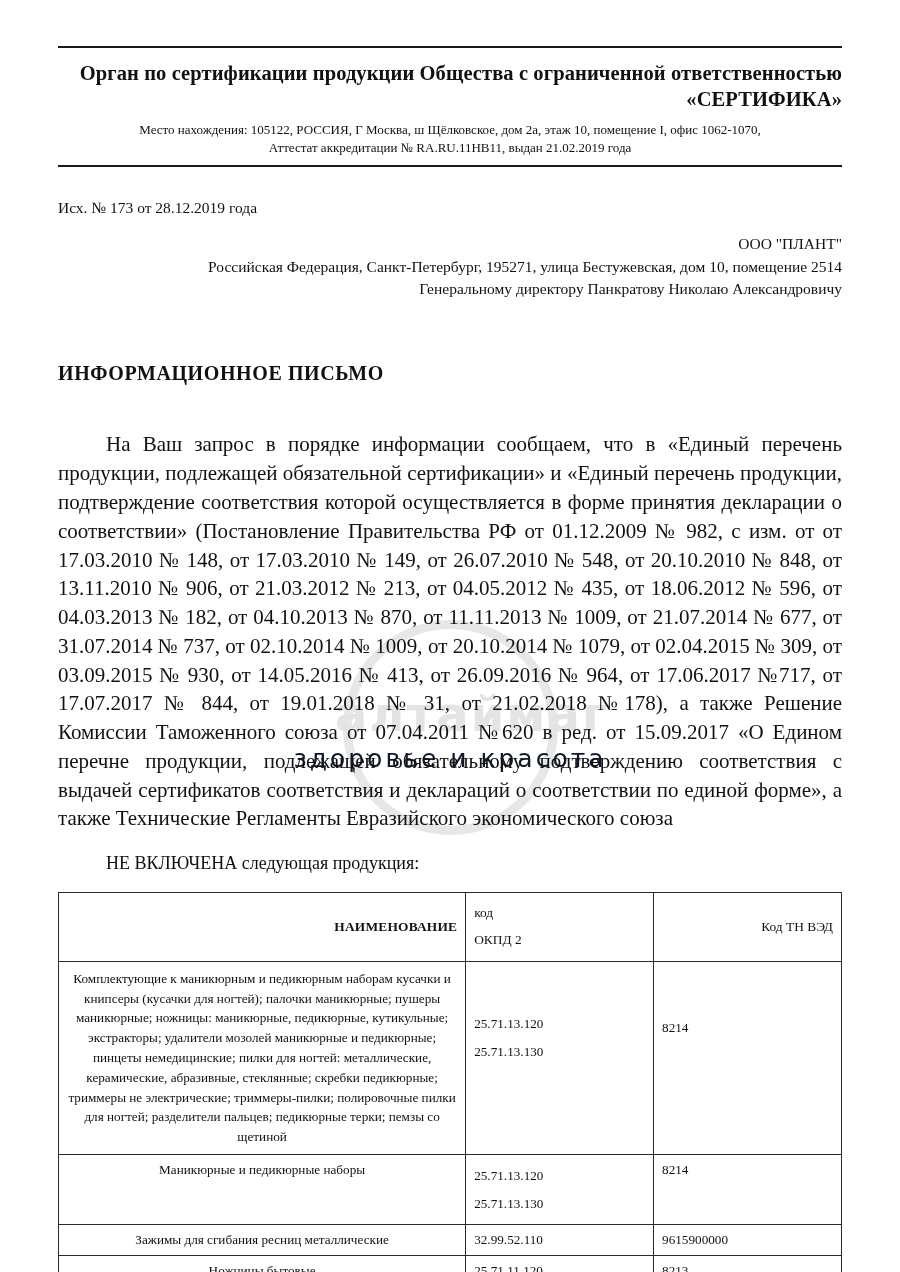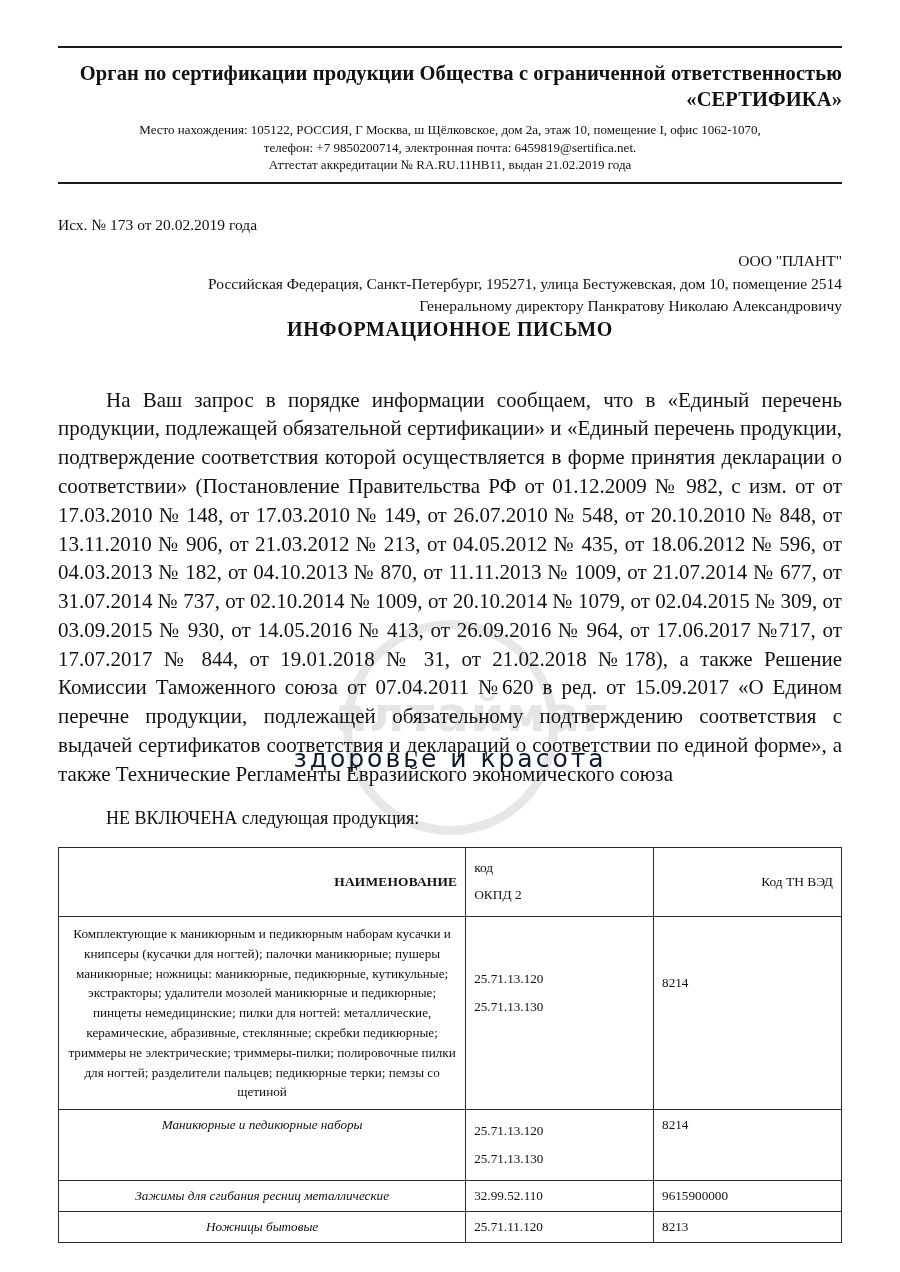--- a/index.html
+++ b/index.html
@@ -100,21 +100,21 @@
   
   .recipient {
     margin-top: 16px;
     text-align: right;
     font-size: 15.5px;
     line-height: 1.45;
   }
 
   
   .doc-title {
-    text-align: center;
+    margin-top: 62px;
     font-size: 20px;
     font-weight: bold;
     letter-spacing: 0.6px;
   }
 
   
   .body-text {
     margin-top: 45px;
     font-size: 21px;
     line-height: 1.37;
@@ -179,45 +179,43 @@
   td.code-cell.top-align { vertical-align: top; padding-top: 48px; }
   td.tnved-cell {
     vertical-align: middle;
     padding-left: 8px;
   }
   td.tnved-cell.top-align { vertical-align: top; padding-top: 58px; }
   td.center-mid {
     text-align: center;
     vertical-align: middle;
     padding: 9px 12px;
-    font-style: italic;
   }
   .code-line { display: block; }
 </style>
 </head>
 <body>
 
 <div class="page">
 
   <div class="watermark">
     <div class="wm-ring"></div>
     <div class="wm-main">алтаймаг</div>
     <div class="wm-sub">здоровье и красота</div>
   </div>
 
   <div class="content">
 
     <div class="letterhead">
       <h1>Орган по сертификации продукции Общества с ограниченной ответственностью «СЕРТИФИКА»</h1>
       <div class="addr-line">Место нахождения: 105122, РОССИЯ, Г Москва, ш Щёлковское, дом 2а, этаж 10, помещение I, офис 1062-1070,</div>
-      <div class="addr-line">телефон: +7 9850200714, электронная почта: 6459819@sertifica.net.</div>
       <div class="addr-line">Аттестат аккредитации № RA.RU.11НВ11, выдан 21.02.2019 года</div>
     </div>
 
-    <div class="outgoing">Исх. № 173 от 20.02.2019 года</div>
+    <div class="outgoing">Исх. № 173 от 28.12.2019 года</div>
 
     <div class="recipient">
       <div>ООО "ПЛАНТ"</div>
       <div>Российская Федерация, Санкт-Петербург, 195271, улица Бестужевская, дом 10, помещение 2514</div>
       <div>Генеральному директору Панкратову Николаю Александровичу</div>
     </div>
 
     <div class="doc-title">ИНФОРМАЦИОННОЕ ПИСЬМО</div>
 
     <div class="body-text">На Ваш запрос в порядке информации сообщаем, что в «Единый перечень продукции, подлежащей обязательной сертификации» и «Единый перечень продукции, подтверждение соответствия которой осуществляется в форме принятия декларации о соответствии» (Постановление Правительства РФ от 01.12.2009 № 982, с изм. от от 17.03.2010 № 148, от 17.03.2010 № 149, от 26.07.2010 № 548, от 20.10.2010 № 848, от 13.11.2010 № 906, от 21.03.2012 № 213, от 04.05.2012 № 435, от 18.06.2012 № 596, от 04.03.2013 № 182, от 04.10.2013 № 870, от 11.11.2013 № 1009, от 21.07.2014 № 677, от 31.07.2014 № 737, от 02.10.2014 № 1009, от 20.10.2014 № 1079, от 02.04.2015 № 309, от 03.09.2015 № 930, от 14.05.2016 № 413, от 26.09.2016 № 964, от 17.06.2017 №717, от 17.07.2017 № 844, от 19.01.2018 № 31, от 21.02.2018 №178), а также Решение Комиссии Таможенного союза от 07.04.2011 №620 в ред. от 15.09.2017 «О Едином перечне продукции, подлежащей обязательному подтверждению соответствия с выдачей сертификатов соответствия и деклараций о соответствии по единой форме», а также Технические Регламенты Евразийского экономического союза</div>

